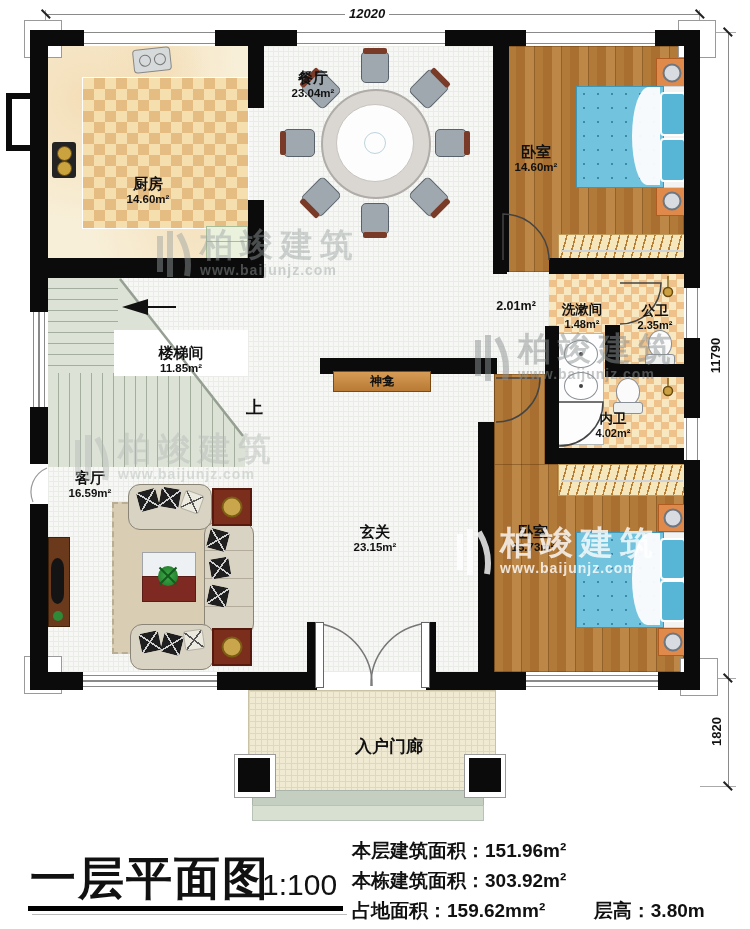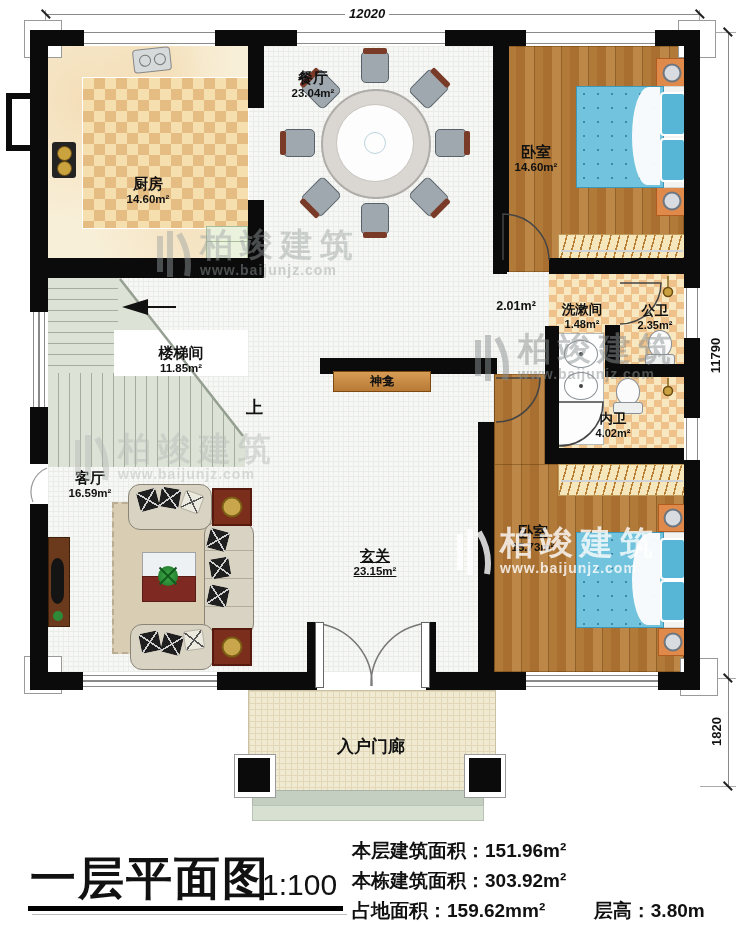--- a/index.html
+++ b/index.html
@@ -267,29 +267,29 @@
       <div class="rarea">2.35m²</div>
   </div>
   <div class="abs rlabel small" style="left:613px;top:400px;">
     <div class="rname">内卫</div>
       <div class="rarea">4.02m²</div>
   </div>
   <div class="abs rlabel" style="left:90px;top:458px;">
     <div class="rname">客厅</div>
       <div class="rarea">16.59m²</div>
   </div>
-  <div class="abs rlabel" style="left:375px;top:536px;text-decoration:underline;">
+  <div class="abs rlabel" style="left:375px;top:512px;">
     <div class="rname">玄关</div>
       <div class="rarea">23.15m²</div>
   </div>
   <div class="abs rlabel" style="left:533px;top:512px;">
     <div class="rname">卧室</div>
       <div class="rarea">15.73m²</div>
   </div>
-  <div class="abs rlabel" style="left:371px;top:726px;">
+  <div class="abs rlabel" style="left:389px;top:726px;">
     <div class="rname" style="font-size:17px;">入户门廊</div>
   </div>
   <div class="abs" style="left:246px;top:396px;font-size:17px;font-weight:bold;z-index:30;">上</div>
 
   <div class="abs wm" style="left:152px;top:228px;color:#9aa0a0;opacity:.45;">
     <svg width="40" height="52" viewBox="0 0 40 52">
         <path d="M8 8v36M18 3v46M27 6q12 20 8 42" fill="none" stroke="currentColor" stroke-width="6"></path>
       </svg>
     <div>
         <div class="t1">柏竣建筑</div>

